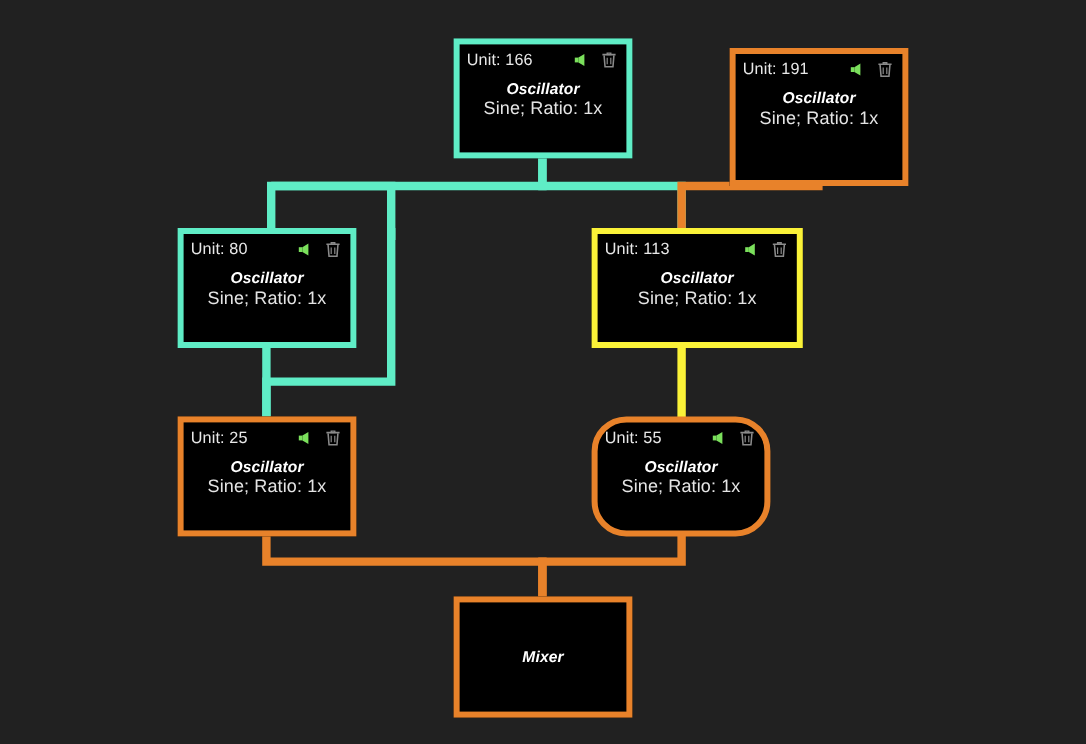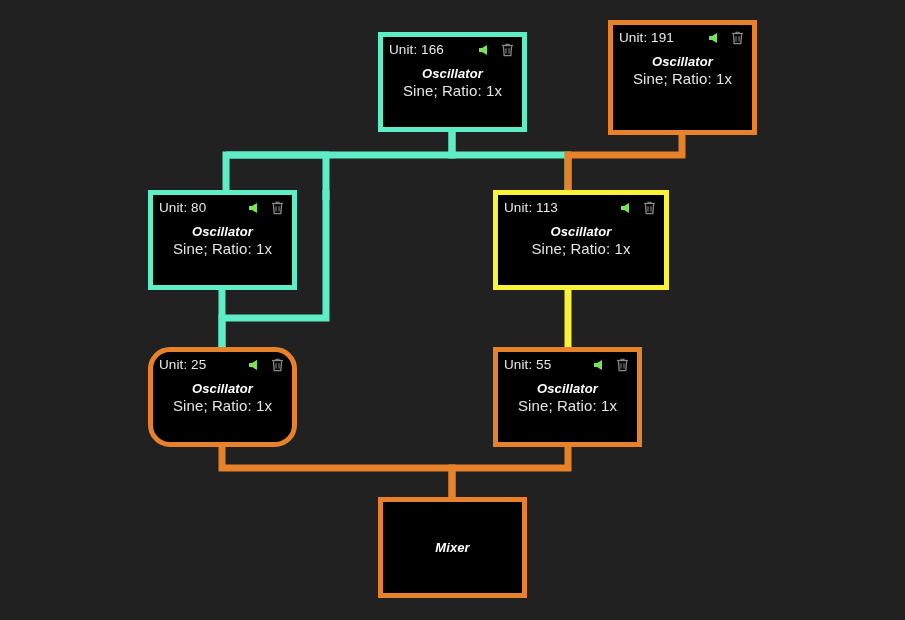--- a/index.html
+++ b/index.html
@@ -154,21 +154,21 @@
           </svg>
         </span>
       </span>
     </div>
     <div class="node-body">
       <div class="node-title">Oscillator</div>
       <div class="node-subtitle">Sine; Ratio: 1x</div>
     </div>
   </div>
 
-  <div class="node" style="left:608px; top:20px; width:149px; height:115px; border-color:#E8822A;">
+  <div class="node" style="left:608px; top:40px; width:149px; height:115px; border-color:#E8822A;">
     <div class="node-header">
       <span class="unit-label">Unit: 191</span>
       <span class="header-actions">
         <span class="speaker-icon">
           <svg width="12" height="12" viewBox="0 0 12 12" xmlns="http://www.w3.org/2000/svg">
             <path d="M10 1 L10 11 L5 8 L5 4 Z" fill="#7BE05C"></path>
             <rect x="2" y="4" width="3" height="4" fill="#7BE05C"></rect>
           </svg>
         </span>
         <span class="trash-icon">
@@ -232,21 +232,21 @@
           </svg>
         </span>
       </span>
     </div>
     <div class="node-body">
       <div class="node-title">Oscillator</div>
       <div class="node-subtitle">Sine; Ratio: 1x</div>
     </div>
   </div>
 
-  <div class="node" style="left:148px; top:347px; width:149px; height:100px; border-color:#E8822A;border-radius:22px;">
+  <div class="node" style="left:148px; top:347px; width:149px; height:100px; border-color:#E8822A;">
     <div class="node-header">
       <span class="unit-label">Unit: 25</span>
       <span class="header-actions">
         <span class="speaker-icon">
           <svg width="12" height="12" viewBox="0 0 12 12" xmlns="http://www.w3.org/2000/svg">
             <path d="M10 1 L10 11 L5 8 L5 4 Z" fill="#7BE05C"></path>
             <rect x="2" y="4" width="3" height="4" fill="#7BE05C"></rect>
           </svg>
         </span>
         <span class="trash-icon">
@@ -258,21 +258,21 @@
           </svg>
         </span>
       </span>
     </div>
     <div class="node-body">
       <div class="node-title">Oscillator</div>
       <div class="node-subtitle">Sine; Ratio: 1x</div>
     </div>
   </div>
 
-  <div class="node" style="left:493px; top:347px; width:149px; height:100px; border-color:#E8822A;">
+  <div class="node" style="left:493px; top:347px; width:149px; height:100px; border-color:#E8822A;border-radius:29px;">
     <div class="node-header">
       <span class="unit-label">Unit: 55</span>
       <span class="header-actions">
         <span class="speaker-icon">
           <svg width="12" height="12" viewBox="0 0 12 12" xmlns="http://www.w3.org/2000/svg">
             <path d="M10 1 L10 11 L5 8 L5 4 Z" fill="#7BE05C"></path>
             <rect x="2" y="4" width="3" height="4" fill="#7BE05C"></rect>
           </svg>
         </span>
         <span class="trash-icon">

